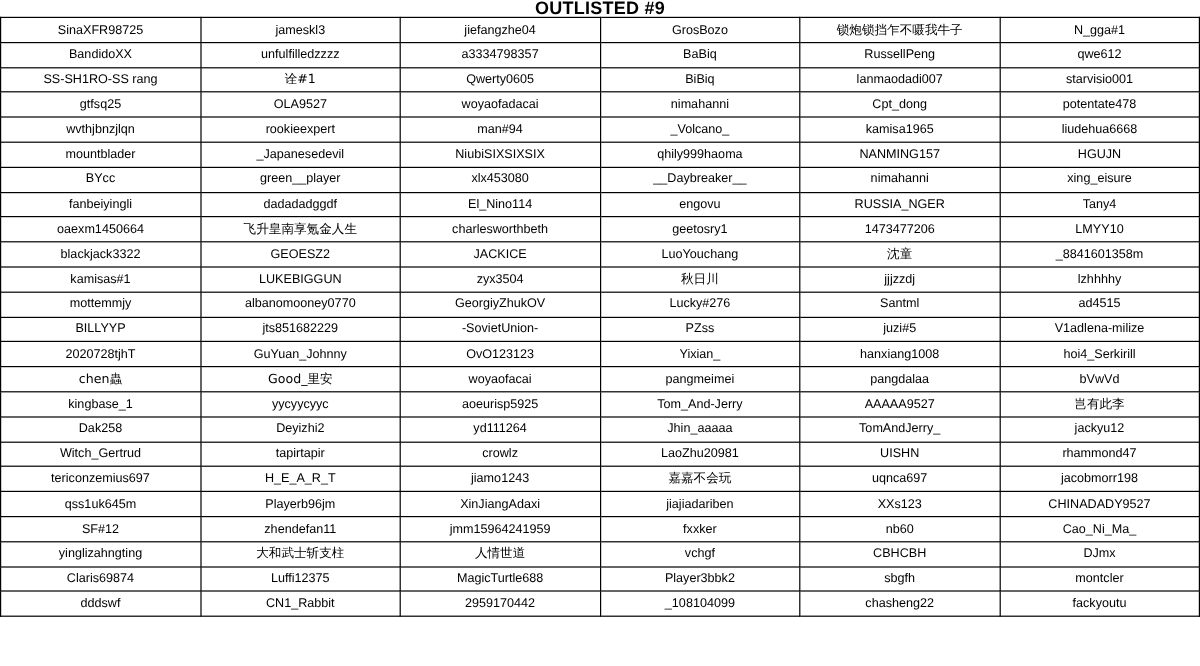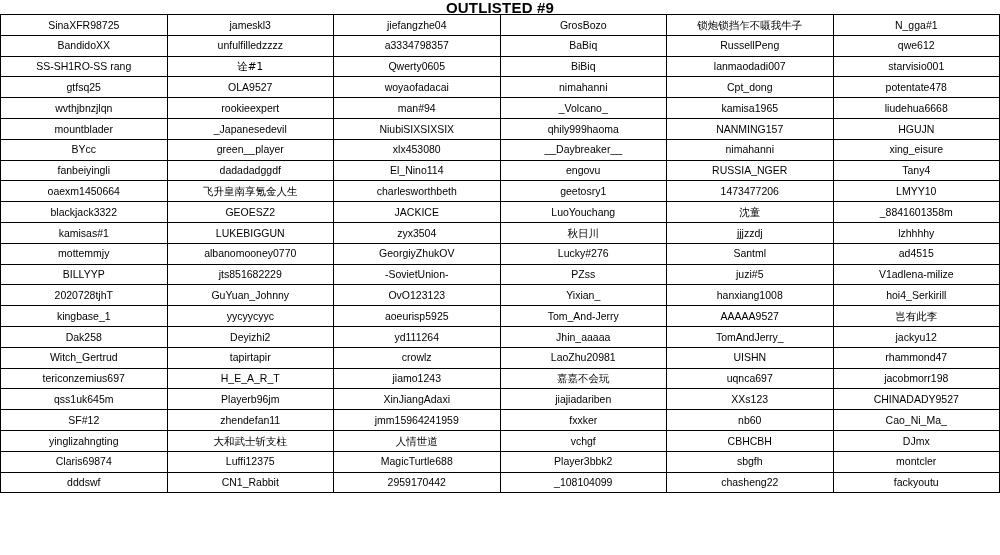--- a/index.html
+++ b/index.html
@@ -185,20 +185,28 @@
         </tr>
         <tr>
           <td>2020728tjhT</td>
           <td>GuYuan_Johnny</td>
           <td>OvO123123</td>
           <td>Yixian_</td>
           <td>hanxiang1008</td>
           <td>hoi4_Serkirill</td>
         </tr>
         <tr>
+          <td class="cjk">chen蟲</td>
+          <td class="cjk">Good_里安</td>
+          <td>woyaofacai</td>
+          <td>pangmeimei</td>
+          <td>pangdalaa</td>
+          <td>bVwVd</td>
+        </tr>
+        <tr>
           <td>kingbase_1</td>
           <td>yycyycyyc</td>
           <td>aoeurisp5925</td>
           <td>Tom_And-Jerry</td>
           <td>AAAAA9527</td>
           <td class="cjk">岂有此李</td>
         </tr>
         <tr>
           <td>Dak258</td>
           <td>Deyizhi2</td>

